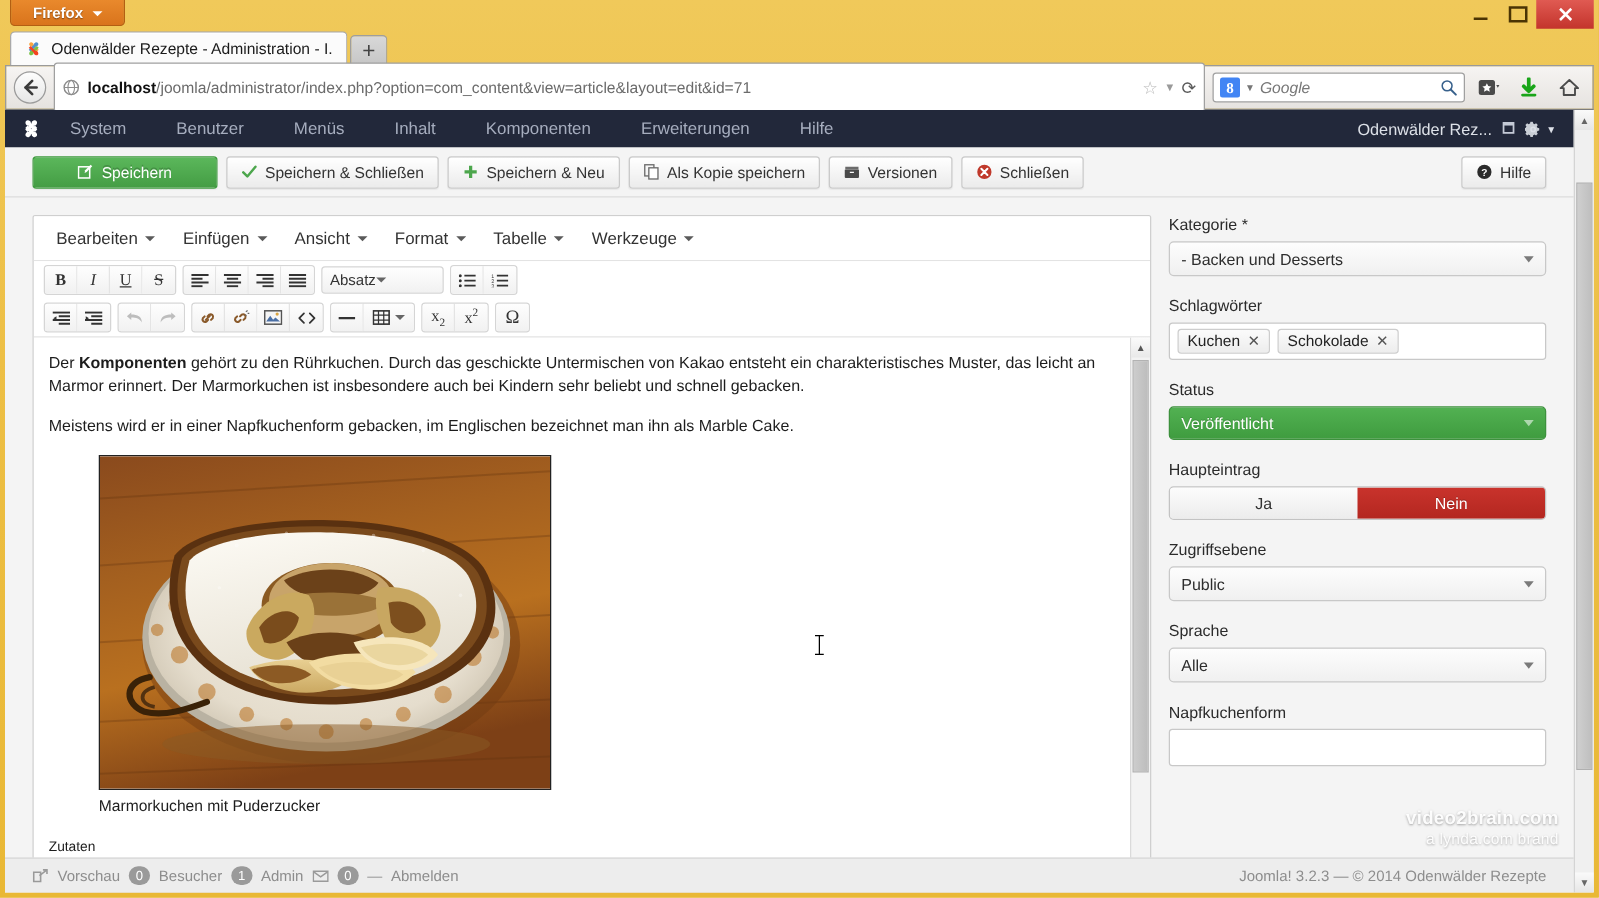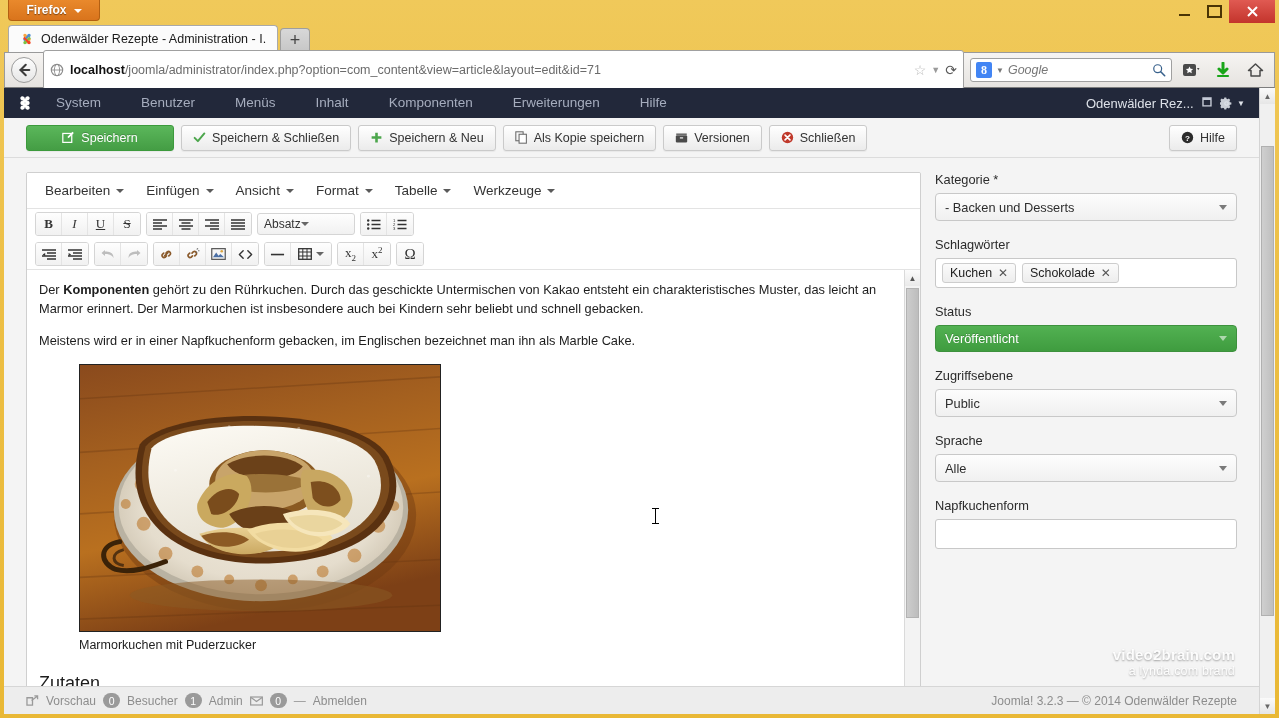--- a/index.html
+++ b/index.html
@@ -232,21 +232,21 @@
   .edit-inner {
     position: absolute; left:0;right:16px;top:0;bottom:0;
     padding: 10px 12px; font-size: 12.8px; color: #1d1d1d; line-height: 1.5;
     font-family: "Liberation Sans", sans-serif;
   }
   .edit-inner p { margin-bottom: 13px; }
   .edit-inner b { font-weight: bold; }
   .figure { margin: 0 0 4px 40px; width: 362px;}
   .cake { width: 362px; height: 268px; display:block; border:1px solid #222;}
   .caption { margin: 3px 0 0 40px; font-size: 12.5px; color:#1d1d1d;}
-  .zutaten { margin-top: 16px; font-size: 18px; color:#1d1d1d;}
+  .zutaten { margin-top: 16px; font-size: 11px; color:#1d1d1d;}
   .caret-ibeam {
     position:absolute; left: 628px; top: 238px; width: 1px; height: 16px; background: #000;
   }
   .caret-ibeam::before, .caret-ibeam::after {
     content:""; position:absolute; left:-3px; width:7px; height:1px; background:#000;
   }
   .caret-ibeam::before { top: 0; }
   .caret-ibeam::after { bottom: 0; }
 
   .edscroll {
@@ -319,21 +319,21 @@
   .jfooter .left { display:flex; align-items:center; gap: 7px;}
   .jfooter .right { margin-left: auto; color: #8d8d8d; font-size: 12px;}
   .pill {
     background: #9a9a9a; color: #fff; border-radius: 9px; min-width: 17px; height: 15px;
     display:inline-flex;align-items:center;justify-content:center;font-size: 10.5px; padding: 0 4px;
   }
   .jfooter a { color:#8d8d8d; text-decoration:none; cursor:pointer;}
 
   
   .wm {
-    position: absolute; right: 24px; bottom: 36px; text-align: right;
+    position: absolute; right: 12px; bottom: 36px; text-align: right;
     color: rgba(255,255,255,.95); font-size: 15px; line-height: 1.15;
     text-shadow: 0 1px 2px rgba(0,0,0,.35);
     pointer-events: none; font-weight: bold; letter-spacing: .2px;
   }
   .wm .sub { font-size: 12.5px; font-weight: normal; opacity: .95;}
 </style>
 </head>
 <body>
 
 <div class="win">
@@ -826,20 +826,27 @@
           </div>
 
           <div class="fieldgroup">
             <div class="fieldlabel">Status</div>
             <div class="statusbtn">
               <span>Veröffentlicht</span>
               <span class="tri"></span>
             </div>
           </div>
 
+          <div class="fieldgroup">
+            <div class="fieldlabel">Haupteintrag</div>
+            <div class="radiogroup">
+              <div class="opt">Ja</div>
+              <div class="opt active-no">Nein</div>
+            </div>
+          </div>
 
           <div class="fieldgroup">
             <div class="fieldlabel">Zugriffsebene</div>
             <div class="select">
               <span>Public</span>
               <span class="tri"></span>
             </div>
           </div>
 
           <div class="fieldgroup">

